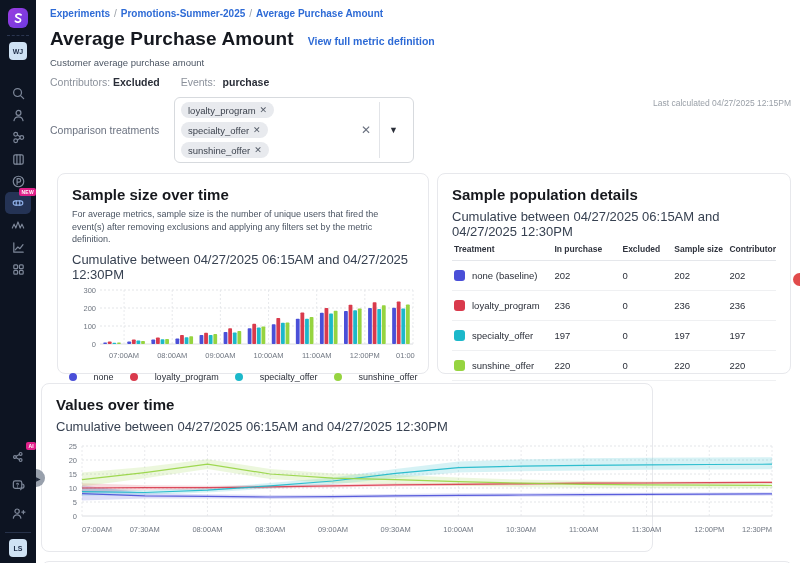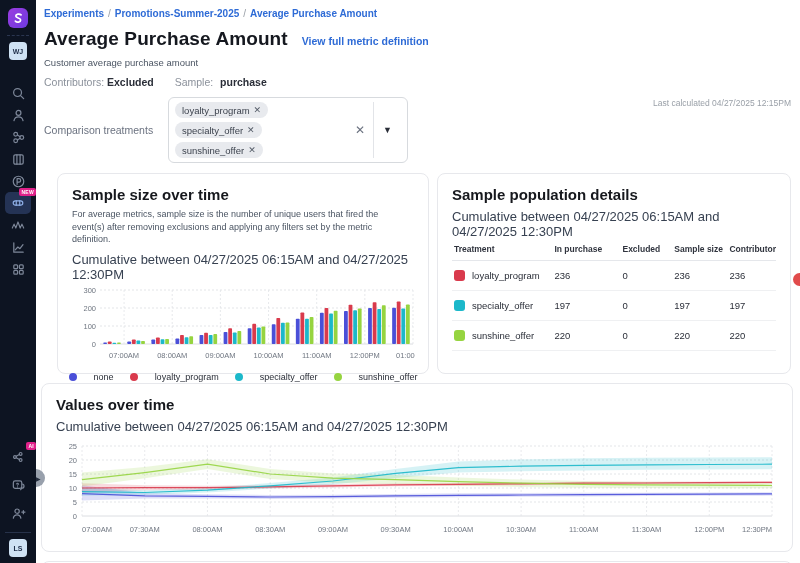--- a/index.html
+++ b/index.html
@@ -19,21 +19,21 @@
   .side-icon svg { stroke:#7d8799; fill:none; stroke-width:1.3; stroke-linecap:round; stroke-linejoin:round; }
   .side-sel { background:#243355; border-radius:5px; }
   .side-sel svg { stroke:#8fb0e8; }
   .badge { position:absolute; top:-4px; right:-5px; background:#e0218a; color:#fff;
     font-size:5px; font-weight:bold; padding:1px 2px; border-radius:2px; letter-spacing:.3px; }
   .side-bottom { margin-top:auto; display:flex; flex-direction:column; align-items:center; }
   .side-bottom .side-icon { margin:3px 0; }
   .bottom-div { width:26px; border-top:1px solid #27324a; margin:5px 0 6px; }
   
   .main { position:absolute; left:36px; top:0; width:764px; height:563px; overflow:hidden; background:#fff; }
-  .header { padding:8px 9px 0 8px; }
+  .header { padding:8px 9px 0 14px; }
   .crumbs { font-size:10px; font-weight:bold; color:#2e6bd6; }
   .crumbs .sep { color:#9aa0a8; font-weight:normal; margin:0 4px; }
   .crumbs a { color:#2e6bd6; text-decoration:none; cursor:pointer; }
   .title-row { margin-top:9px; display:flex; align-items:baseline; gap:14px; }
   .page-title { font-size:19px; font-weight:bold; color:#15181f; letter-spacing:.1px; }
   .metric-link { font-size:10.5px; font-weight:bold; color:#2e6bd6; cursor:pointer; }
   .subtitle { margin-top:7px; font-size:9.5px; color:#4b5563; }
   .agg-row { margin-top:8px; font-size:10.5px; color:#8b919b; }
   .agg-row b { color:#2a2e38; margin-right:18px; }
   .agg-row .val { color:#2a2e38; font-weight:bold; }
@@ -51,21 +51,21 @@
   .last-calc { position:absolute; right:9px; top:98px; font-size:8.5px; color:#9aa0a8; }
   
   .content { padding:10px 9px 0 5px; }
   .cardrow { display:flex; gap:8px;padding-left:16px; }
   .card { background:#fff; border:1px solid #e7e8ec; border-radius:8px; padding:12px 14px; }
   .card-title { font-size:15px; font-weight:bold; color:#16181d; }
   .card-desc { margin-top:5px; font-size:9px; color:#4b5563; line-height:1.4; width:96%; }
   .period { margin-top:6px; font-size:13px; color:#374151; }
   .c-sample { width:372px; height:201px; }
   .c-pop { width:372px; height:201px; }
-  .c-values { width:752px; height:169px; margin-top:9px; }
+  .c-values { width:612px; height:169px; margin-top:9px; }
   .c-disp { width:752px; height:70px; margin-top:9px; }
   .legend { display:flex; justify-content:center; gap:16px; margin-top:2px; }
   .legend-item { display:flex; align-items:center; gap:17px; font-size:9px; color:#2a2e38; }
   .legend-dot { width:8px; height:8px; border-radius:50%; }
   
   table.pop { border-collapse:collapse; width:100%; table-layout:fixed; }
   table.pop th { font-size:8.5px; font-weight:bold; color:#30343e; text-align:left;
     padding:5px 2px 6px; border-bottom:1px solid #e5e7eb; white-space:nowrap; overflow:hidden; }
   table.pop td { font-size:9.5px; color:#2a2e38; padding:9px 2px; border-bottom:1px solid #eff0f2;
     white-space:nowrap; overflow:hidden; }
@@ -188,21 +188,21 @@
       <a>Experiments</a><span class="sep">/</span><a>Promotions-Summer-2025</a><span class="sep">/</span><a>Average Purchase Amount</a>
     </div>
     <div class="title-row">
       <span class="page-title">Average Purchase Amount</span>
       <span class="metric-link">View full metric definition</span>
     </div>
     <div class="subtitle">Customer average purchase amount</div>
     <div class="agg-row">
       <span>Contributors:</span>
       <b class="val">Excluded</b>
-      <span>Sample:</span>
+      <span>Events:</span>
       <span class="val" style="margin-left:4px;">purchase</span>
     </div>
     <div class="comp-row">
       <div class="comp-label">Comparison treatments</div>
       <div class="chipbox">
         <div class="chips" id="chips">
             <span class="chip">
               <span>loyalty_program</span>
               <span class="x">✕</span>
             </span>
@@ -334,20 +334,27 @@
               <tr id="pop-head">
                 <th style="width: 31%;">Treatment</th>
                 <th style="width: 21%;">In purchase</th>
                 <th style="width: 16%;">Excluded</th>
                 <th style="width: 17%;">Sample size</th>
                 <th style="width: 15%;">Contributors</th>
               </tr>
             </thead>
           <tbody id="pop-body">
               <tr>
+                <td><span class="sw" style="background: rgb(74, 79, 216);"></span>none (baseline)</td>
+                <td>202</td>
+                <td>0</td>
+                <td>202</td>
+                <td>202</td>
+              </tr>
+              <tr>
                 <td><span class="sw" style="background: rgb(217, 58, 76);"></span>loyalty_program</td>
                 <td>236</td>
                 <td>0</td>
                 <td>236</td>
                 <td>236</td>
               </tr>
               <tr>
                 <td><span class="sw" style="background: rgb(28, 184, 202);"></span>specialty_offer</td>
                 <td>197</td>
                 <td>0</td>

